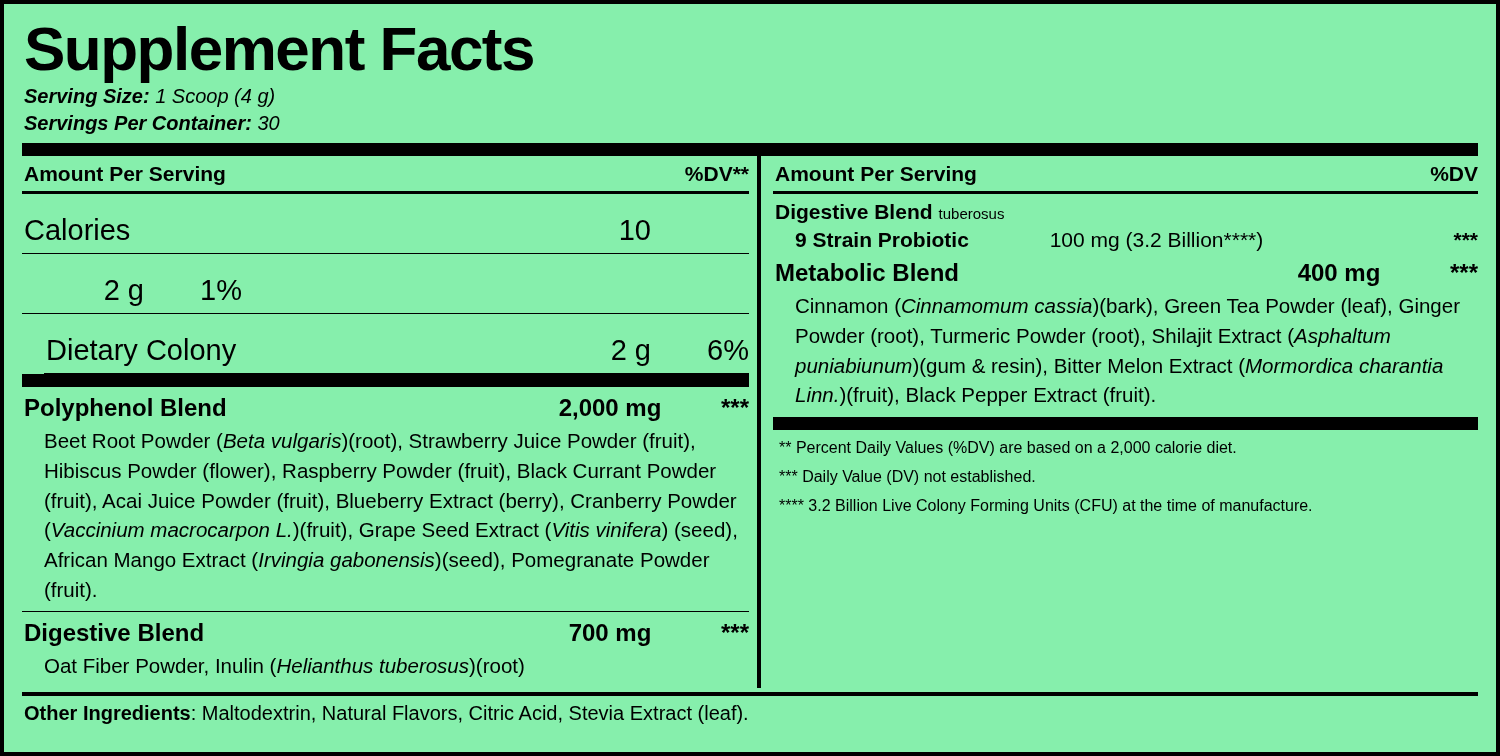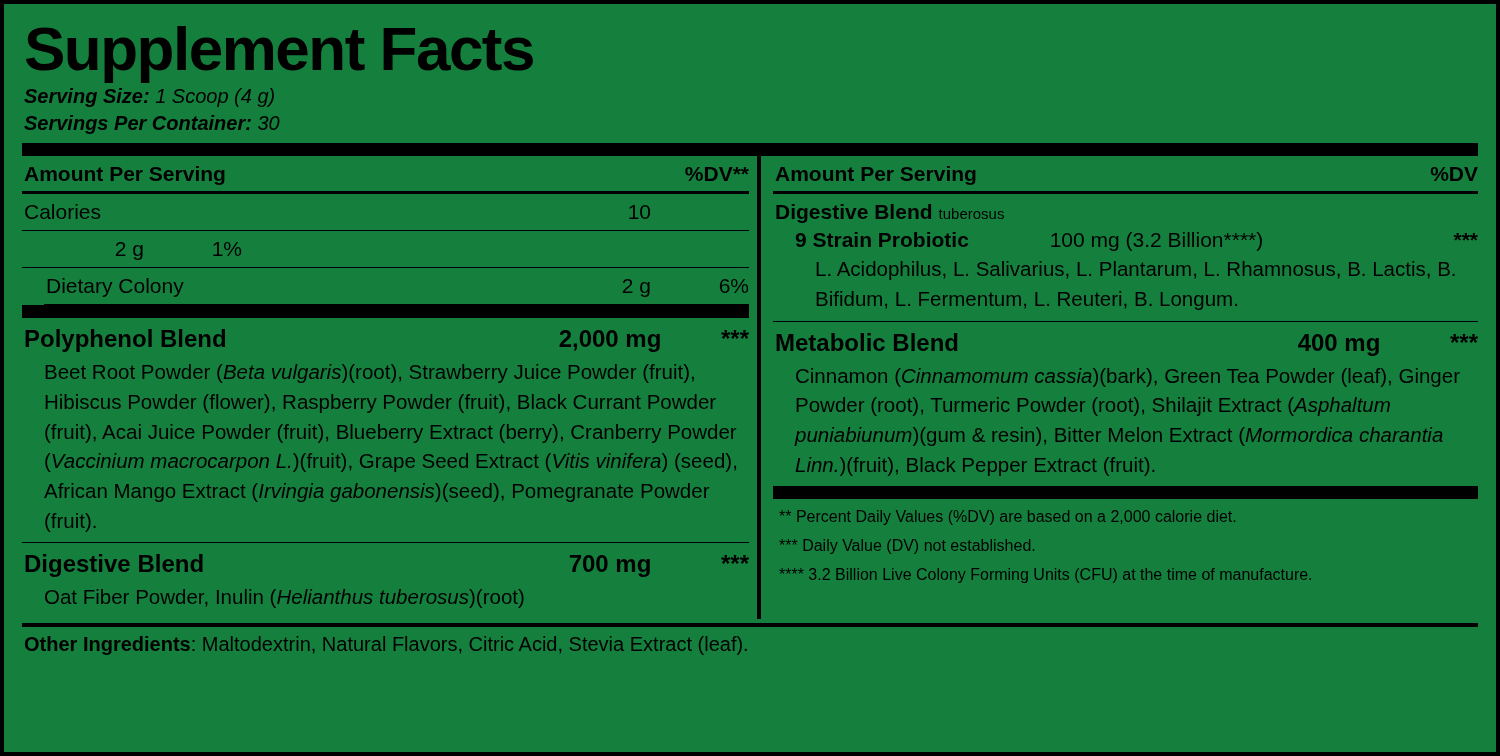--- a/index.html
+++ b/index.html
@@ -9,21 +9,21 @@
   }
   body {
     font-family: "Liberation Sans", sans-serif;
     color: #000000;
   }
   .panel {
     position: relative;
     width: 1500px;
     height: 756px;
     box-sizing: border-box;
-    background: #15803d;
+    background: #86efac;
     border: 4px solid #000000;
     overflow: hidden;
   }
   .inner {
     position: absolute;
     left: 18px;
     top: 8px;
     right: 18px;
     bottom: 4px;
   }
@@ -73,22 +73,22 @@
     justify-content: space-between;
     align-items: baseline;
     font-weight: bold;
     font-size: 21px;
     padding: 6px 0 5px 2px;
     border-bottom: 3px solid #000;
   }
   .row {
     display: flex;
     align-items: baseline;
-    font-size: 21px;
-    padding: 6px 0 6px 2px;
+    font-size: 29px;
+    padding: 20px 0 6px 2px;
     border-bottom: 1.5px solid #000;
   }
   .row .name { flex: 1; }
   .row .amt {
     width: 120px;
     text-align: right;
     padding-right: 34px;
   }
   .row .dv {
     width: 64px;
@@ -255,21 +255,20 @@
         <div class="blend-head">
           <span>Digestive Blend</span><span class="cont">tuberosus</span>
         </div>
 
         <div class="strain-row">
           <span class="name">9 Strain Probiotic</span>
           <span class="amt">100 mg (3.2 Billion****)</span>
           <span class="dv">***</span>
         </div>
 
-        <div class="ingr sep-thin" style="padding-left:42px;">L. Acidophilus, L. Salivarius, L. Plantarum, L. Rhamnosus, B. Lactis, B. Bifidum, L. Fermentum, L. Reuteri, B. Longum.</div>
 
         <div class="blend-row">
           <span class="name">Metabolic Blend</span>
           <span class="amt">400 mg</span>
           <span class="dv">***</span>
         </div>
         <div class="ingr">Cinnamon (<i>Cinnamomum cassia</i>)(bark), Green Tea Powder (leaf), Ginger Powder (root), Turmeric Powder (root), Shilajit Extract (<i>Asphaltum puniabiunum</i>)(gum &amp; resin), Bitter Melon Extract (<i>Mormordica charantia Linn.</i>)(fruit), Black Pepper Extract (fruit).</div>
 
         <div class="rule-thick"></div>
 

